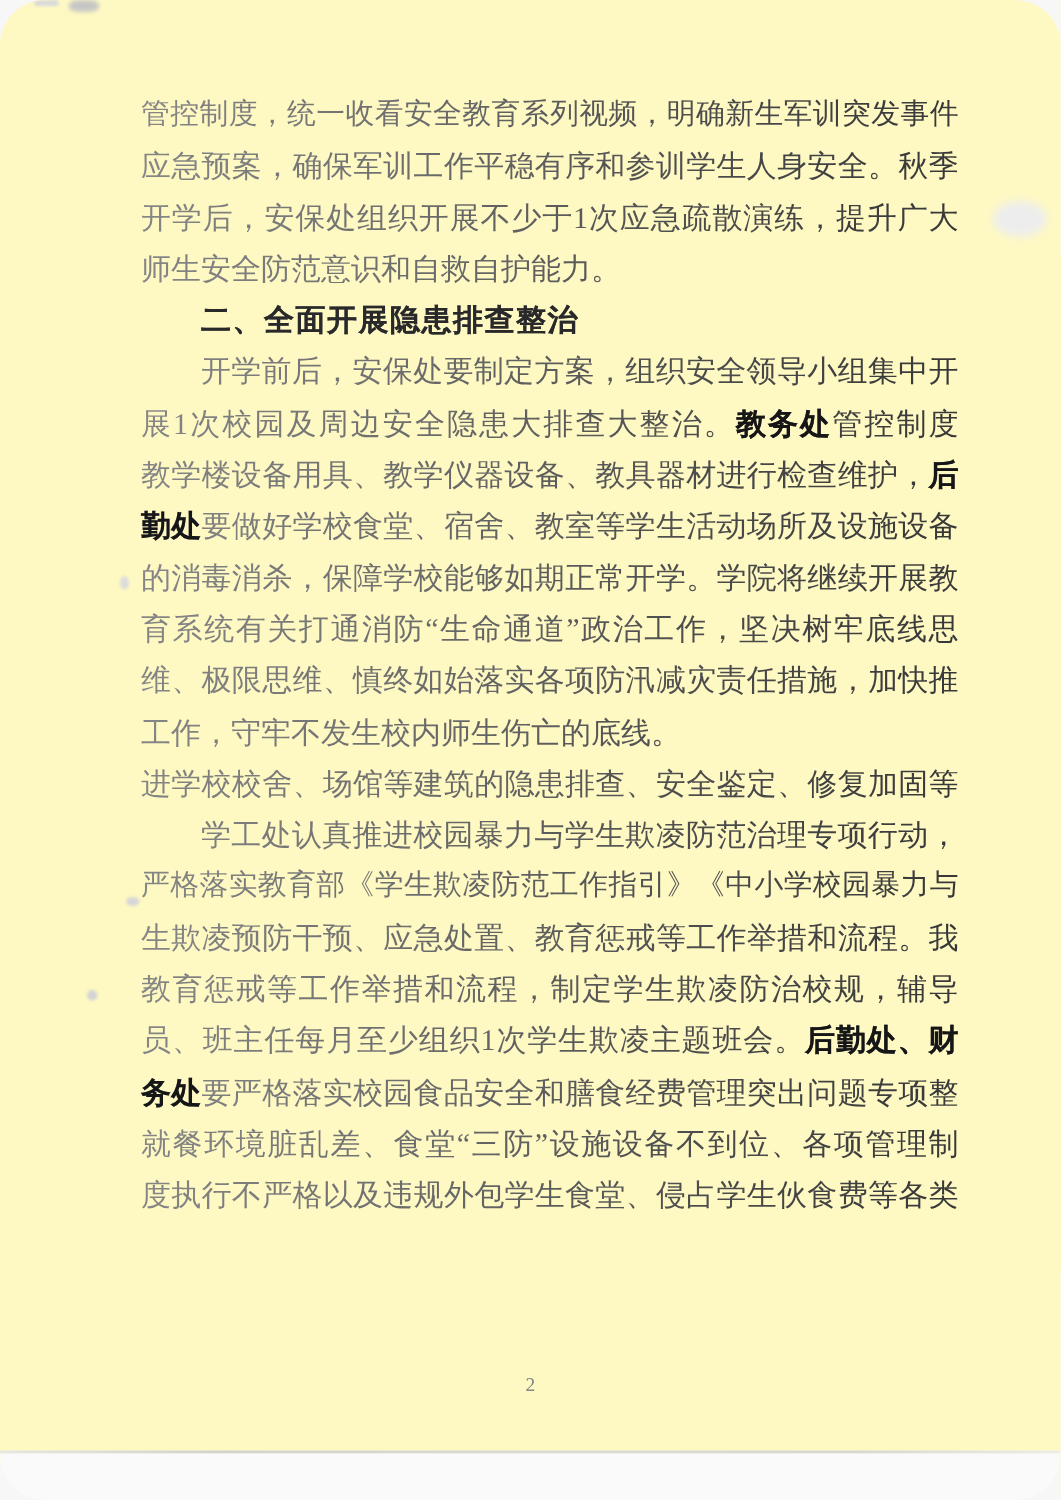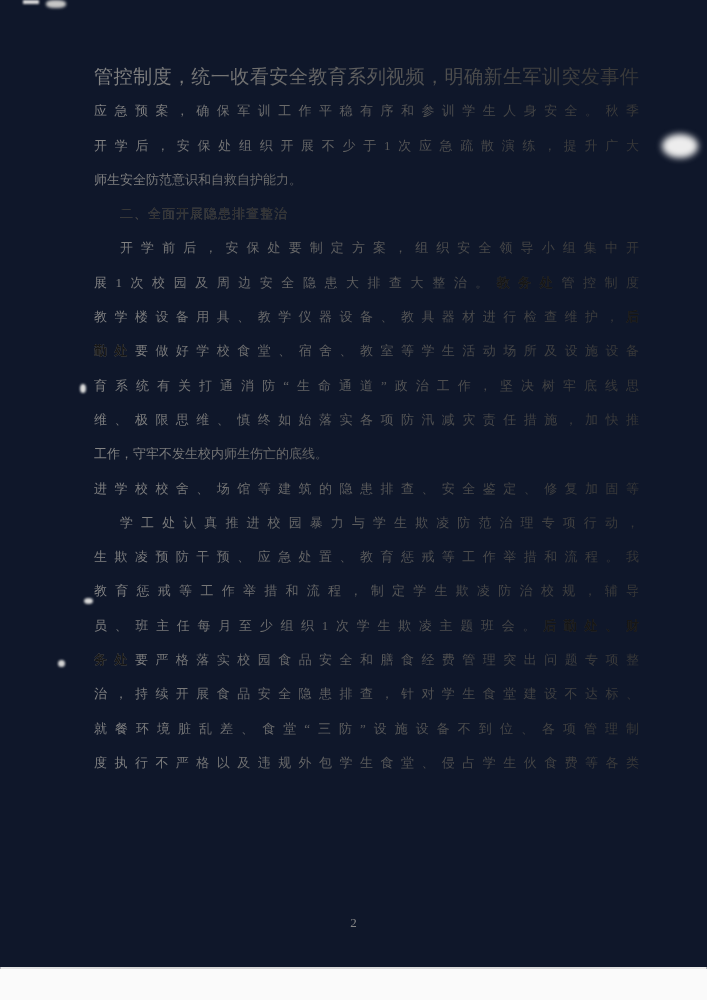--- a/index.html
+++ b/index.html
@@ -7,51 +7,52 @@
     padding: 0;
     width: 707px;
     height: 1000px;
     background: #f7f7f7;
     font-family: "Liberation Serif", "DejaVu Serif", serif;
   }
   .page {
     position: relative;
     width: 707px;
     height: 1000px;
-    background: #0f172a;
+    background: #fef9c3;
     overflow: hidden;
+    border-radius: 30px;
   }
   
   .textblock {
     position: absolute;
     left: 94px;
     top: 60px;
     width: 545px;
   }
   .line {
     height: 34.3px;
     line-height: 34.3px;
-    font-size: 13px;
+    font-size: 20px;
     color: #555;
     text-align: justify;
     text-align-last: justify;
     white-space: nowrap;
   }
   .line.nojust {
     text-align: center;
     text-align-last: left;
   }
   .line.ind { text-indent: 2em; }
   .line.tight { font-size: 19.2px; }
   .line .b {
     font-weight: 700;
     color: #151515;
   }
   .line.heading {
-    font-weight: 400;
+    font-weight: 700;
     color: #2b2b2b;
     letter-spacing: 1px;
   }
   
   @supports (-webkit-background-clip: text) {
     .textblock .line {
       background-image: linear-gradient(90deg, #868686 0%, #6f6f6f 30%, #4c4c4c 68%, #373737 100%);
       -webkit-background-clip: text;
       background-clip: text;
       -webkit-text-fill-color: transparent;
@@ -112,30 +113,31 @@
   <div class="textblock" id="textblock">
       <div class="line tight"><span>管控制度，统一收看安全教育系列视频，明确新生军训突发事件</span></div>
       <div class="line"><span>应急预案，确保军训工作平稳有序和参训学生人身安全。秋季</span></div>
       <div class="line"><span>开学后，安保处组织开展不少于1次应急疏散演练，提升广大</span></div>
       <div class="line nojust"><span>师生安全防范意识和自救自护能力。</span></div>
       <div class="line heading ind nojust"><span>二、全面开展隐患排查整治</span></div>
       <div class="line ind"><span>开学前后，安保处要制定方案，组织安全领导小组集中开</span></div>
       <div class="line"><span>展1次校园及周边安全隐患大排查大整治。</span><span class="b">教务处</span><span>管控制度</span></div>
       <div class="line"><span>教学楼设备用具、教学仪器设备、教具器材进行检查维护，</span><span class="b">后</span></div>
       <div class="line"><span class="b">勤处</span><span>要做好学校食堂、宿舍、教室等学生活动场所及设施设备</span></div>
+      <div class="line"><span>的消毒消杀，保障学校能够如期正常开学。学院将继续开展教</span></div>
       <div class="line"><span>育系统有关打通消防“生命通道”政治工作，坚决树牢底线思</span></div>
       <div class="line"><span>维、极限思维、慎终如始落实各项防汛减灾责任措施，加快推</span></div>
       <div class="line nojust"><span>工作，守牢不发生校内师生伤亡的底线。</span></div>
       <div class="line"><span>进学校校舍、场馆等建筑的隐患排查、安全鉴定、修复加固等</span></div>
       <div class="line ind"><span>学工处认真推进校园暴力与学生欺凌防范治理专项行动，</span></div>
+      <div class="line tight"><span>严格落实教育部《学生欺凌防范工作指引》《中小学校园暴力与</span></div>
       <div class="line"><span>生欺凌预防干预、应急处置、教育惩戒等工作举措和流程。我</span></div>
       <div class="line"><span>教育惩戒等工作举措和流程，制定学生欺凌防治校规，辅导</span></div>
       <div class="line"><span>员、班主任每月至少组织1次学生欺凌主题班会。</span><span class="b">后勤处、财</span></div>
       <div class="line"><span class="b">务处</span><span>要严格落实校园食品安全和膳食经费管理突出问题专项整</span></div>
-      <div class="line"><span>治，持续开展食品安全隐患排查，针对学生食堂建设不达标、</span></div>
       <div class="line"><span>就餐环境脏乱差、食堂“三防”设施设备不到位、各项管理制</span></div>
       <div class="line"><span>度执行不严格以及违规外包学生食堂、侵占学生伙食费等各类</span></div>
     </div>
 
   <div class="page-number">2</div>
   <div class="scan-edge"></div>
   <div class="below-edge"></div>
 </div>
 
 </body></html>

